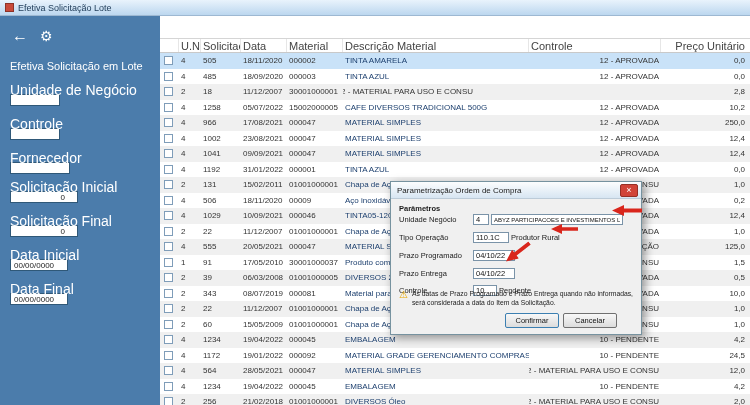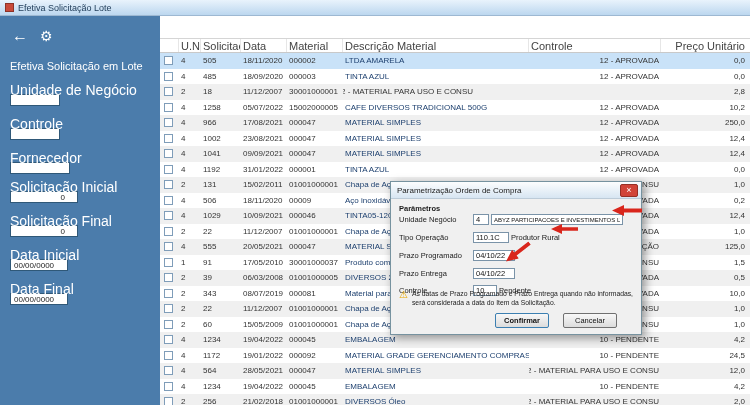--- a/index.html
+++ b/index.html
@@ -101,21 +101,21 @@
   .w-ctl  { width:24px; }
   .dlg-aux { margin-left:2px; }
   .dlg-warning { position:absolute; left:8px; top:108px; right:8px; display:flex; }
   .warn-icon { font-size:10px; color:#e8a800; margin-right:4px; line-height:10px; }
   .warn-text { font-size:6.8px; line-height:8.5px; color:#222; }
   .dlg-btn {
     position:absolute; top:131px; width:54px; height:15px; font-size:7.5px;
     background:linear-gradient(#f8f8f8,#dcdcdc); border:1px solid #707070; border-radius:2px;
     font-family:"Liberation Sans","DejaVu Sans",sans-serif; color:#111;
   }
-  .btn-confirm { left:104px; border-color:#3c7fb1;font-weight:bold; }
+  .btn-confirm { left:114px; border-color:#3c7fb1; }
   .btn-cancel  { left:172px; }
 
   
   .annot { position:absolute; z-index:20; }
   .annot path { fill:#d9261c; }
   .annot-rot { transform:rotate(-38deg); transform-origin:0 50%; }
 </style>
 </head>
 <body>
 
@@ -183,21 +183,21 @@
     </div>
     <div class="tbody" id="table-body">
   <div class="tr selected">
     <div class="td c-cb">
             <span class="cb"></span>
           </div>
     <div class="td c-un">4</div>
     <div class="td c-sol">505</div>
     <div class="td c-data">18/11/2020</div>
     <div class="td c-mat">000002</div>
-    <div class="td c-desc">LTDA AMARELA</div>
+    <div class="td c-desc">TINTA AMARELA</div>
     <div class="td c-ctl">12 - APROVADA</div>
     <div class="td c-prc">0,0</div>
   </div>
 
   <div class="tr">
     <div class="td c-cb">
             <span class="cb"></span>
           </div>
     <div class="td c-un">4</div>
     <div class="td c-sol">485</div>

